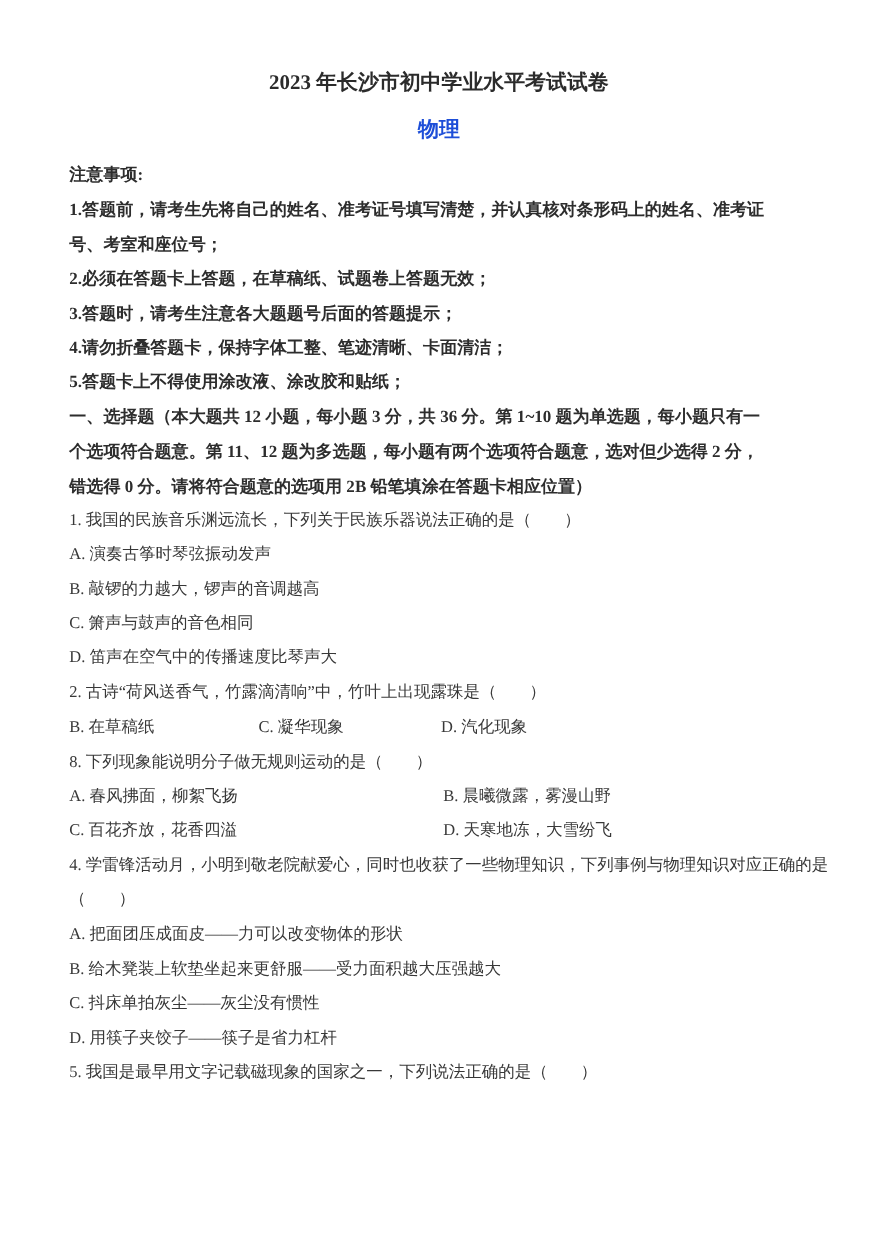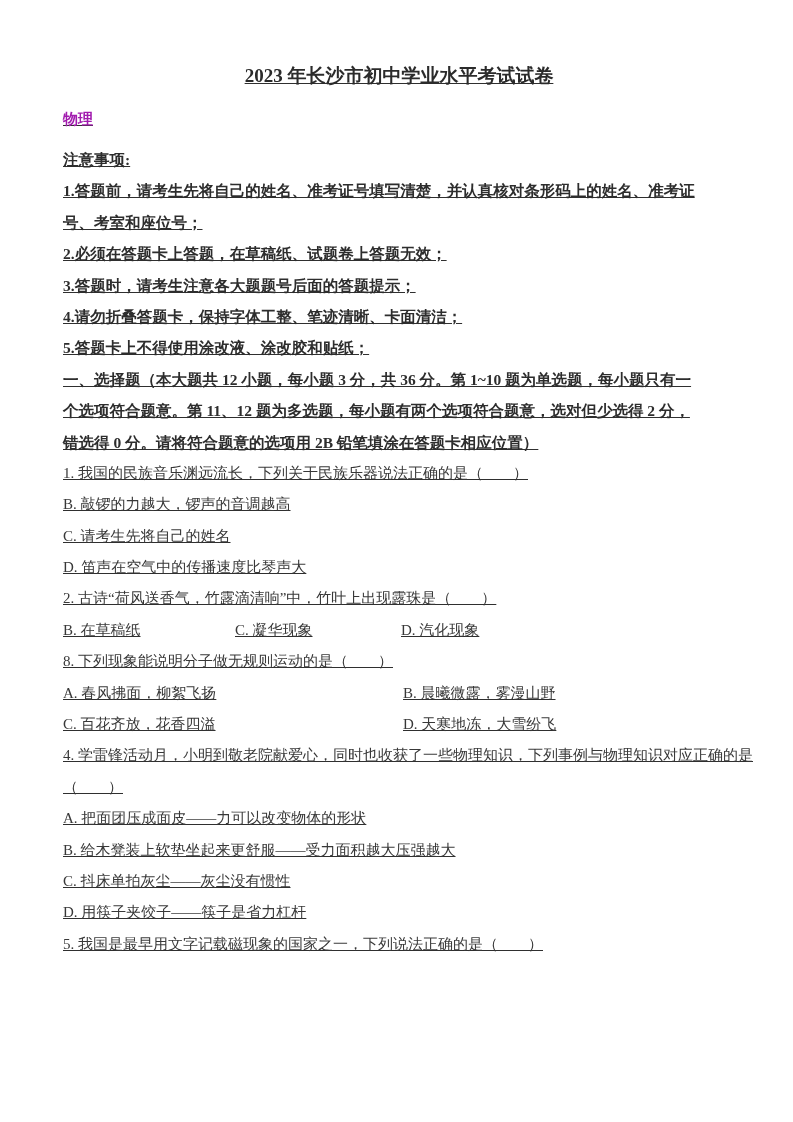--- a/index.html
+++ b/index.html
@@ -4,40 +4,39 @@
 <style>
   html, body { margin: 0; padding: 0; background: #ffffff; }
   .page {
     position: relative;
     width: 793px;
     height: 1014px;
     background: #ffffff;
     font-family: "Liberation Serif", "DejaVu Serif", serif;
     color: #2f2f2f;
     overflow: hidden;
-    text-decoration: underline;
   }
   .content {
     padding: 62px 58px 0 63px;
   }
   .doc-title {
     text-align: center;
     font-size: 19px;
     font-weight: bold;
     line-height: 28px;
     margin: 0 0 16px 0;
     color: #2b2b2b;
   }
   .doc-subject {
-    text-align: left;
-    font-size: 15px;
+    text-align: center;
+    font-size: 19px;
     font-weight: bold;
     line-height: 26px;
     margin: 0 0 12px 0;
-    color: #a21caf;
+    color: #1d4ed8;
   }
   .line {
     font-size: 15px;
     line-height: 31.4px;
     height: 31.4px;
     white-space: nowrap;
     color: #383838;
   }
   .b { font-weight: bold; font-size: 15.5px; color: #2d2d2d; }
   .opt-row { display: flex; }
@@ -74,22 +73,23 @@
     <div class="line b">2.必须在答题卡上答题，在草稿纸、试题卷上答题无效；</div>
     <div class="line b">3.答题时，请考生注意各大题题号后面的答题提示；</div>
     <div class="line b">4.请勿折叠答题卡，保持字体工整、笔迹清晰、卡面清洁；</div>
     <div class="line b">5.答题卡上不得使用涂改液、涂改胶和贴纸；</div>
 
     <div class="line b">一、选择题（本大题共 12 小题，每小题 3 分，共 36 分。第 1~10 题为单选题，每小题只有一</div>
     <div class="line b">个选项符合题意。第 11、12 题为多选题，每小题有两个选项符合题意，选对但少选得 2 分，</div>
     <div class="line b">错选得 0 分。请将符合题意的选项用 2B 铅笔填涂在答题卡相应位置）</div>
 
     <div class="line">1. 我国的民族音乐渊远流长，下列关于民族乐器说法正确的是（　　）</div>
+    <div class="line">A. 演奏古筝时琴弦振动发声</div>
     <div class="line">B. 敲锣的力越大，锣声的音调越高</div>
-    <div class="line">C. 请考生先将自己的姓名</div>
+    <div class="line">C. 箫声与鼓声的音色相同</div>
     <div class="line">D. 笛声在空气中的传播速度比琴声大</div>
 
     <div class="line">2. 古诗“荷风送香气，竹露滴清响”中，竹叶上出现露珠是（　　）</div>
     <div class="line opt-row opt-row-4">
       <span>B. 在草稿纸</span>
       <span>C. 凝华现象</span>
       <span>D. 汽化现象</span>
     </div>
 
     <div class="line">8. 下列现象能说明分子做无规则运动的是（　　）</div>

